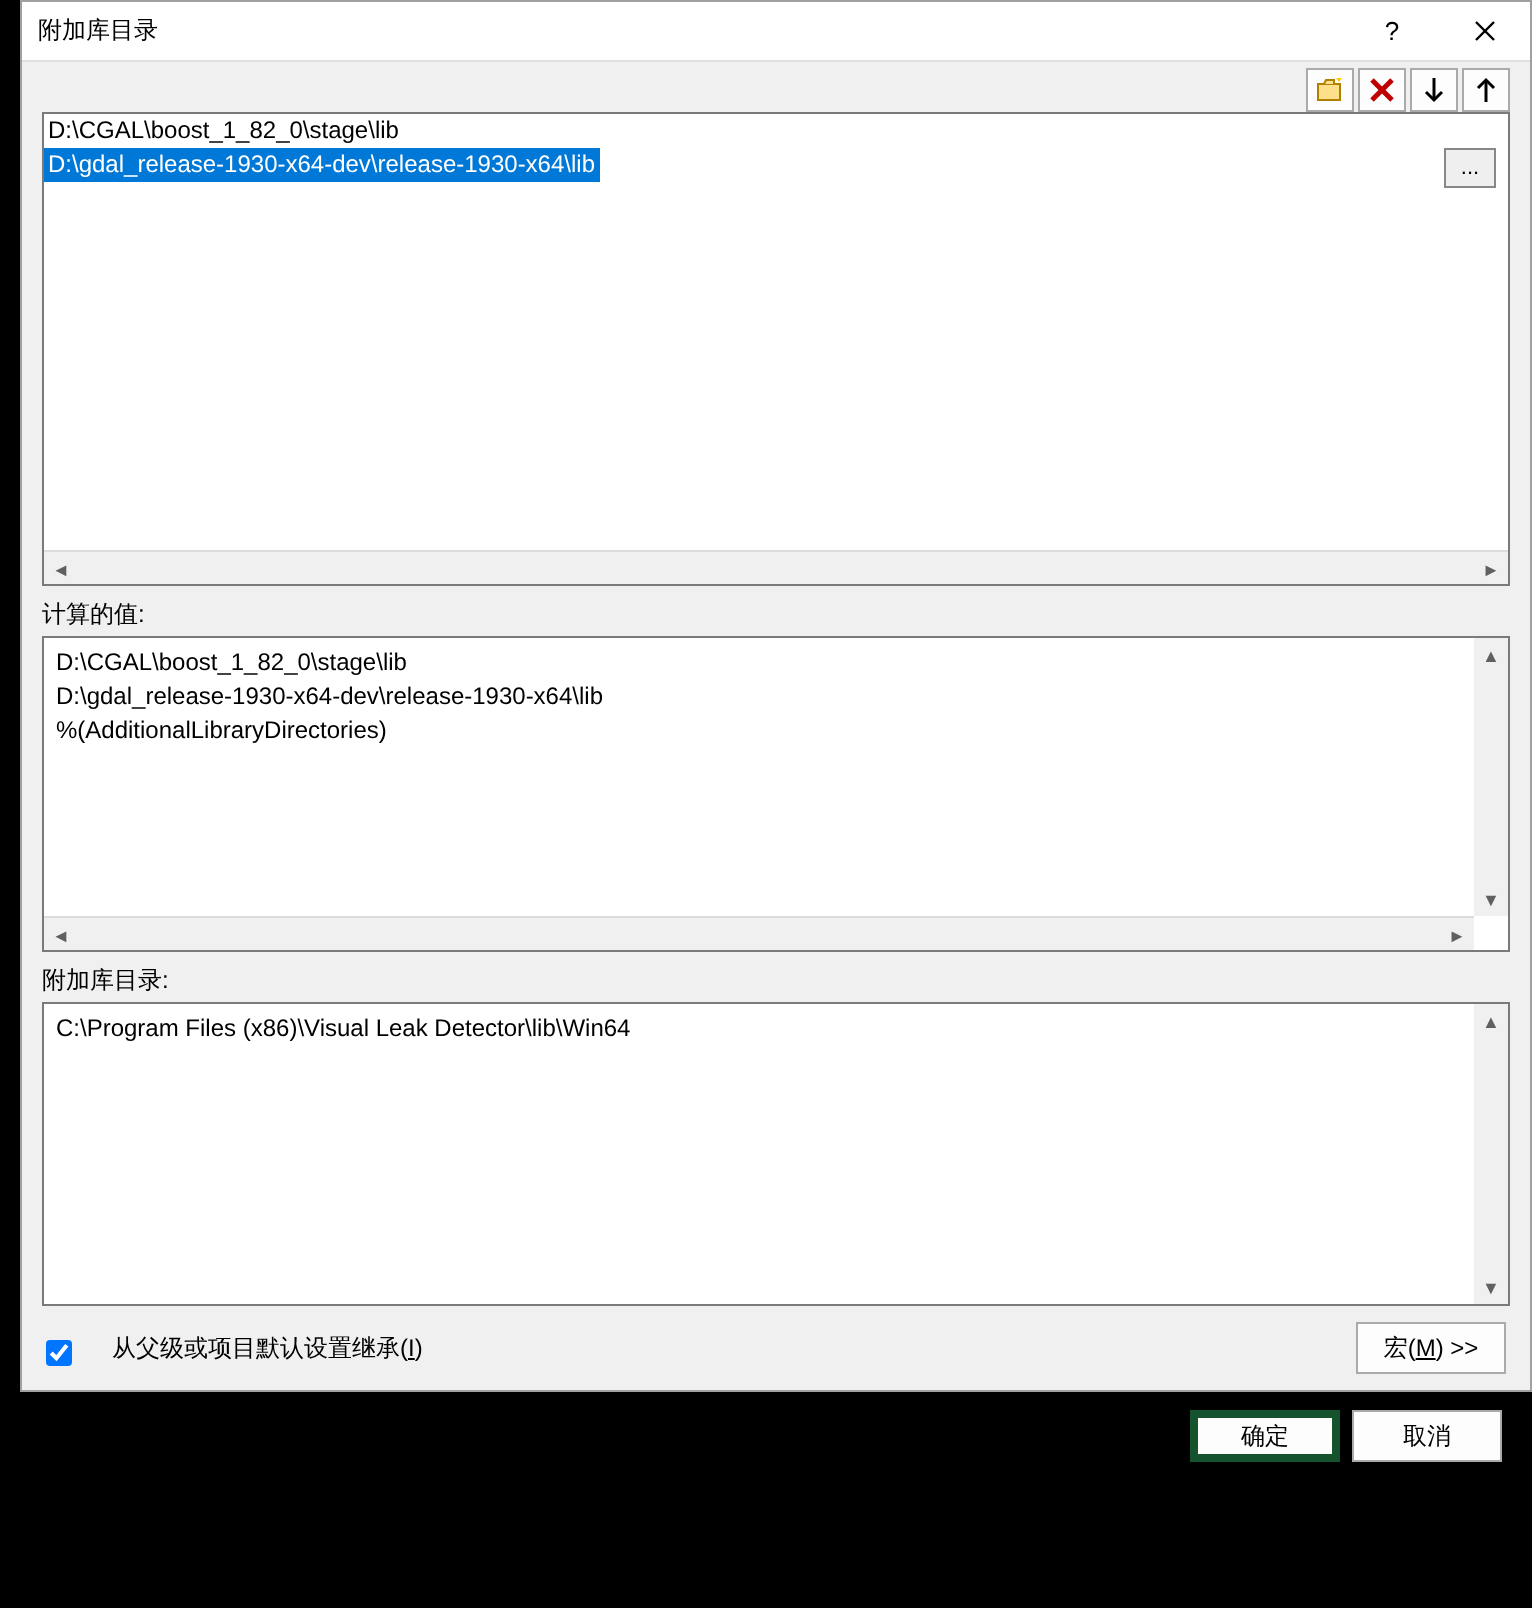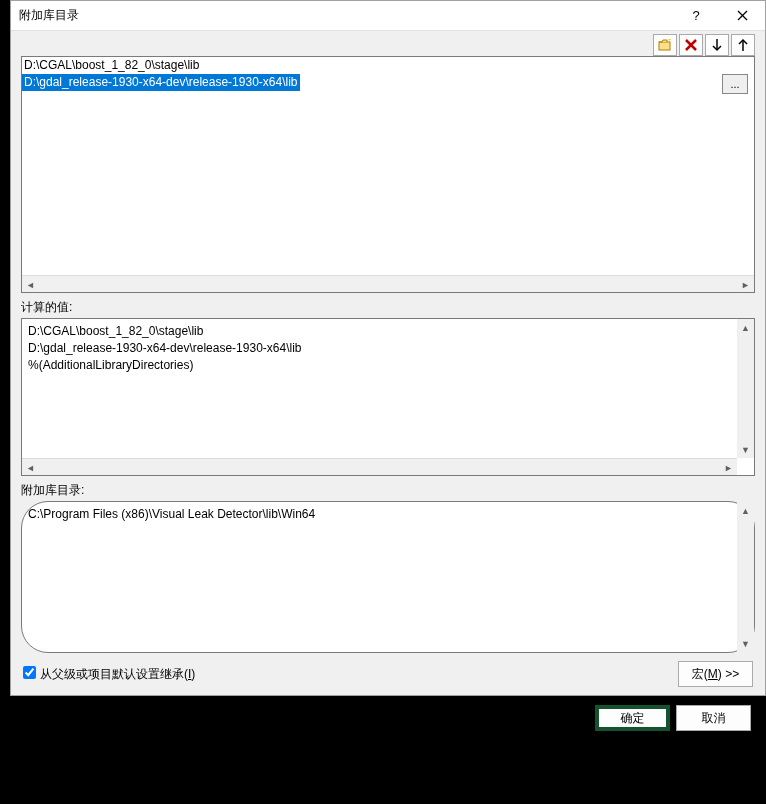--- a/index.html
+++ b/index.html
@@ -171,22 +171,22 @@
   }
   .vscroll-fake .up { top: 0; }
   .vscroll-fake .down { bottom: 0; }
   .footer-row {
     padding: 8px 12px;
     display: flex;
     align-items: center;
   }
   .checkbox-wrap {
     display: flex;
-    align-items: flex-start;
-    gap: 4px;
+    align-items: flex-end;
+    gap: 20px;
     font-size: 12px;
   }
   .checkbox-wrap input { width: 13px; height: 13px; margin: 0; }
   .spacer { flex: 1; }
   .btn {
     min-width: 75px;
     height: 26px;
     border: 1px solid #aaa;
     background: #fdfdfd;
     font-size: 12px;
@@ -278,21 +278,21 @@
       </div>
       <div class="hscroll" style="position:absolute;left:0;right:17px;bottom:0;">
         <div class="arrow left">◄</div>
         <div class="arrow right">►</div>
       </div>
     </div>
   </div>
 
   <div class="section">
     <div class="section-label">附加库目录:</div>
-    <div class="readonly-box" style="position:relative;border-radius:27px;">
+    <div class="readonly-box" style="position:relative;">
       <div class="inherited-box">
         <div class="content" id="inherited-content">C:\Program Files (x86)\Visual Leak Detector\lib\Win64</div>
       </div>
       <div class="vscroll-fake" style="bottom:0;">
         <div class="up">▲</div>
         <div class="down">▼</div>
       </div>
     </div>
   </div>
 

